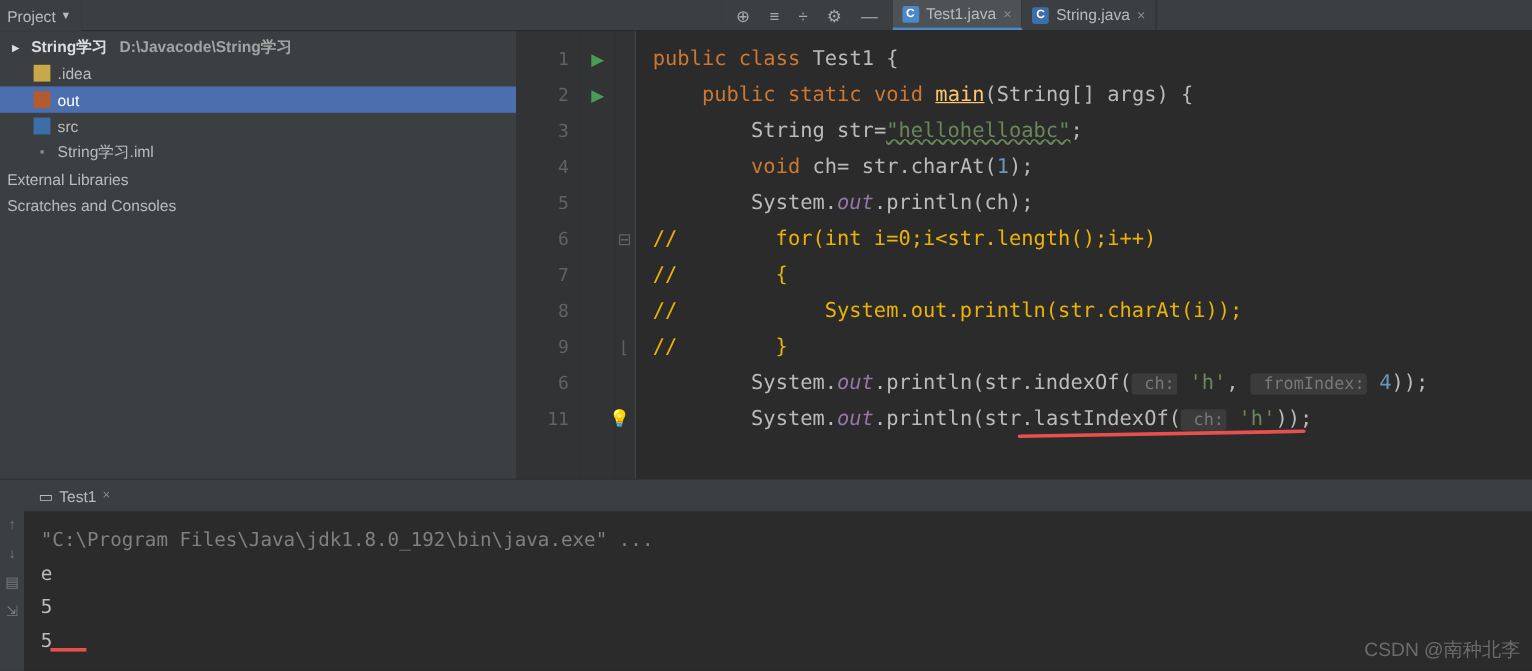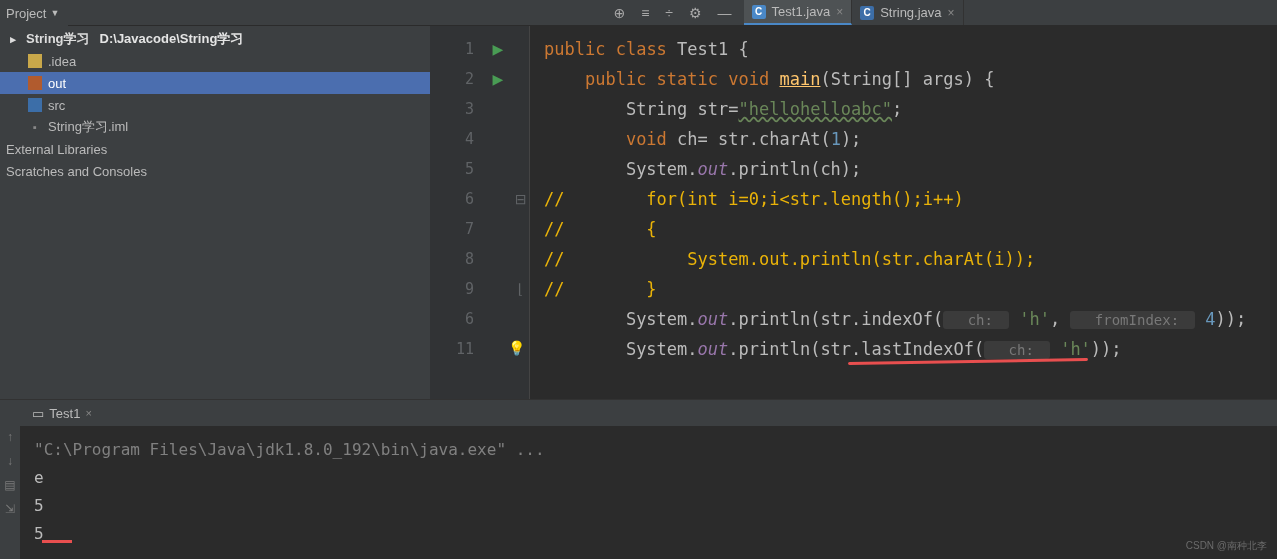--- a/index.html
+++ b/index.html
@@ -27,54 +27,54 @@
   .sidebar { width:430px; background:#3c3f41; overflow:hidden;}
   .tree { padding:2px 0; font-size:13px;}
   .tree-item { display:flex; align-items:center; gap:6px; padding:2px 4px 2px 6px; cursor:pointer; height:22px;}
   .tree-item.out { background:#4b6eaf; color:#fff;}
   .tree-item .indent1 { width:16px;}
   .ticon { width:14px;height:14px; display:inline-flex;align-items:center;justify-content:center;font-size:11px;}
   .fold-y { background:#c9a84a; }
   .fold-o { background:#b15b2e; }
   .fold-b { background:#3c6ea8; }
   .file-g { color:#888;}
-  .tree-item .path { color:#e5e5e5; margin-left:4px;text-align:right;}
+  .tree-item .path { color:#a3a3a3; margin-left:4px;text-align:right;}
   .tree-item.bold { font-weight:bold; color:#ddd;}
   .editor-area { flex:1; display:flex; background:#2b2b2b; position:relative;}
   .gutter { width:54px; background:#313335; text-align:right; padding-top:8px;}
   .gutter .ln { height:30px; line-height:30px; color:#606366; font-family:Consolas,monospace; font-size:15px; padding-right:10px;}
   .runcol { width:28px; background:#313335; padding-top:8px;}
   .runcol .rc { height:30px; display:flex; align-items:center; justify-content:center;}
   .runcol .play { color:#499c54; font-size:14px;}
   .foldcol { width:18px; background:#313335; padding-top:8px; border-right:1px solid #444;}
   .foldcol .fc { height:30px; color:#606366; font-size:14px; display:flex; align-items:center; justify-content:center;}
   .code { flex:1; padding:8px 0 0 14px; font-family:Consolas,monospace; font-size:17px; line-height:30px;}
   .code .line { height:30px; white-space:pre;}
   .kw { color:#cc7832; }
   .str { color:#6a8759; }
   .strU { color:#6a8759; text-decoration: underline wavy #6a8759;}
   .num { color:#6897bb; }
   .mth { color:#ffc66d;text-decoration:underline; }
   .com { color:#eab308; }
   .it { font-style:italic; color:#9876aa;}
-  .hint { background:#3b3b3b; color:#787878; padding:1px 16px; border-radius:3px; font-size:14px;text-align:center;}
+  .hint { background:#3b3b3b; color:#787878; padding:1px 2px; border-radius:3px; font-size:14px;text-align:center;}
   .bulb { position:absolute; left:78px; top:314px; color:#f0a732; font-size:14px;}
   .underline-red { position:absolute; left:418px; top:334px; width:240px; height:3px; background:#e84f4f; border-radius:2px; transform:rotate(-1deg);}
   .bottom { height:160px; display:flex; border-top:1px solid #323232; background:#2b2b2b;}
   .bleft { width:20px; background:#3c3f41; display:flex; flex-direction:column; gap:10px; padding-top:30px; align-items:center;}
   .bleft span { color:#7a7a7a; font-size:12px;}
   .bmain { flex:1; }
   .btabs { height:26px; background:#3c3f41; display:flex; align-items:center; padding-left:6px; }
   .btab { display:flex; align-items:center; gap:5px; padding:0 6px; color:#bbb;}
   .btab .close { color:#888; font-size:11px;}
   .console { padding:10px 14px; font-family:Consolas,monospace; font-size:16px; line-height:28px;}
   .console .cmd { color:#808080;}
   .console .out { color:#bbb;}
   .redmark { display:inline-block; border-bottom:3px solid #e84f4f; padding-bottom:0; width:30px; position:relative; top:4px; margin-left:-2px;}
-  .watermark { position:absolute; right:10px; bottom:6px; color:#6b6b6b; font-size:10px;}
+  .watermark { position:absolute; right:10px; bottom:6px; color:#6b6b6b; font-size:16px;}
   .tabs-wrapper { flex:1; display:flex; flex-direction:column;}
 </style>
 </head>
 <body>
 
 <div class="top-row">
   <div class="proj-label">
     <span>Project</span>
     <span class="arrow">▼</span>
   </div>

